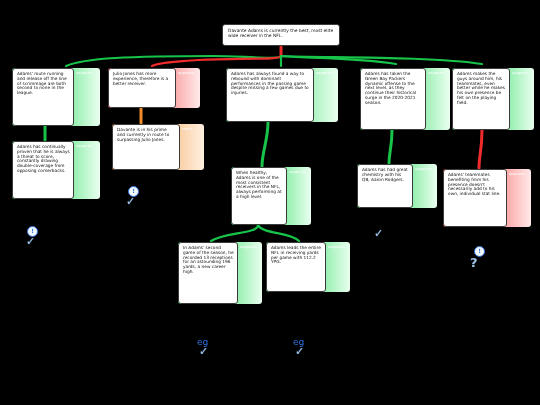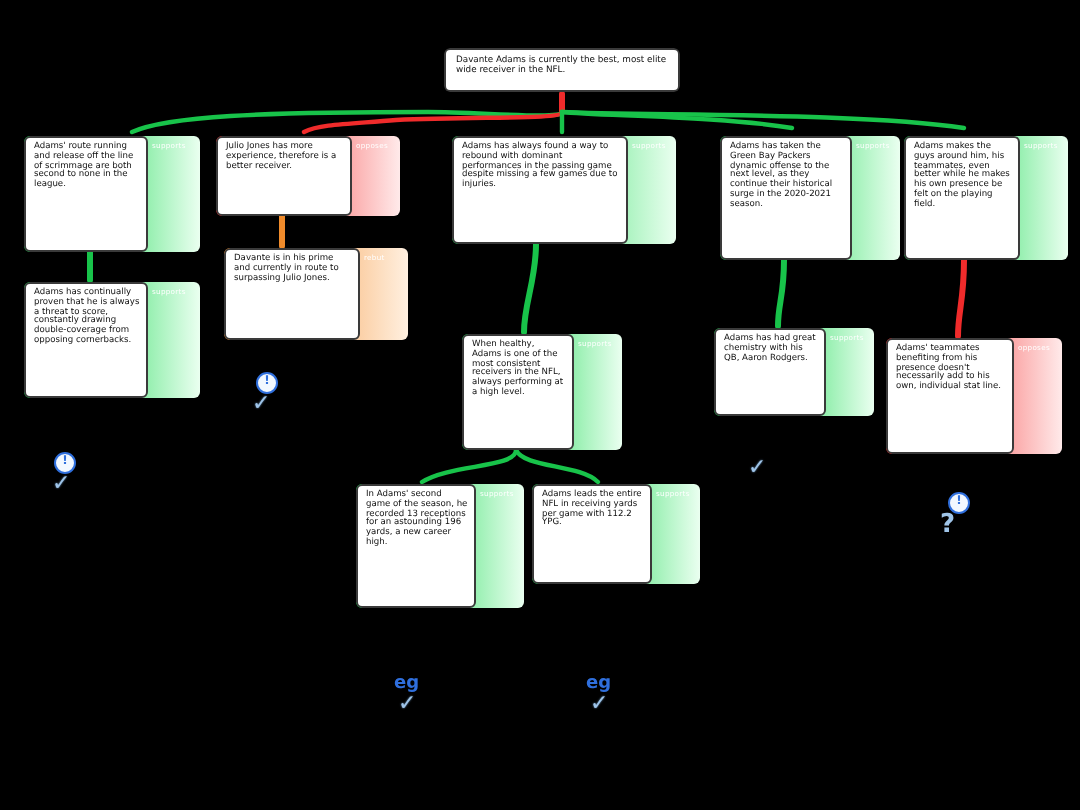--- a/index.html
+++ b/index.html
@@ -48,21 +48,21 @@
   .n11{left:357px;top:164px;width:80px;height:44px;}
   .n11 .body{width:56px;height:44px;font-size:4.3px;}
   .n12{left:443px;top:169px;width:88px;height:58px;}
   .n12 .body{width:64px;height:58px;font-size:4.3px;}
   .bub{position:absolute;width:9px;height:9px;border-radius:50%;
        background:#f2f8ff;border:1.4px solid #2f6fdd;color:#2f6fdd;
        font-size:6px;font-weight:bold;line-height:7px;text-align:center;}
   .tick{position:absolute;color:#9fc4e8;font-size:11px;line-height:11px;
         text-shadow:0 0 1px #7aa9d6;}
   .qm{position:absolute;color:#9fc4e8;font-size:13px;line-height:13px;font-weight:bold;}
-  .eg{position:absolute;color:#2f6fdd;font-size:9px;font-weight:bold;}
+  .eg{position:absolute;color:#2f6fdd;font-size:9px;font-weight:normal;}
 </style>
 </head>
 <body>
 
 <div id="stage">
 
   <svg class="links" viewBox="0 0 540 405">
     <g fill="none" stroke-width="2.2" stroke-linecap="round">
 
       <path d="M281,47 L281,56" stroke="#f02b2b" stroke-width="3"></path>

